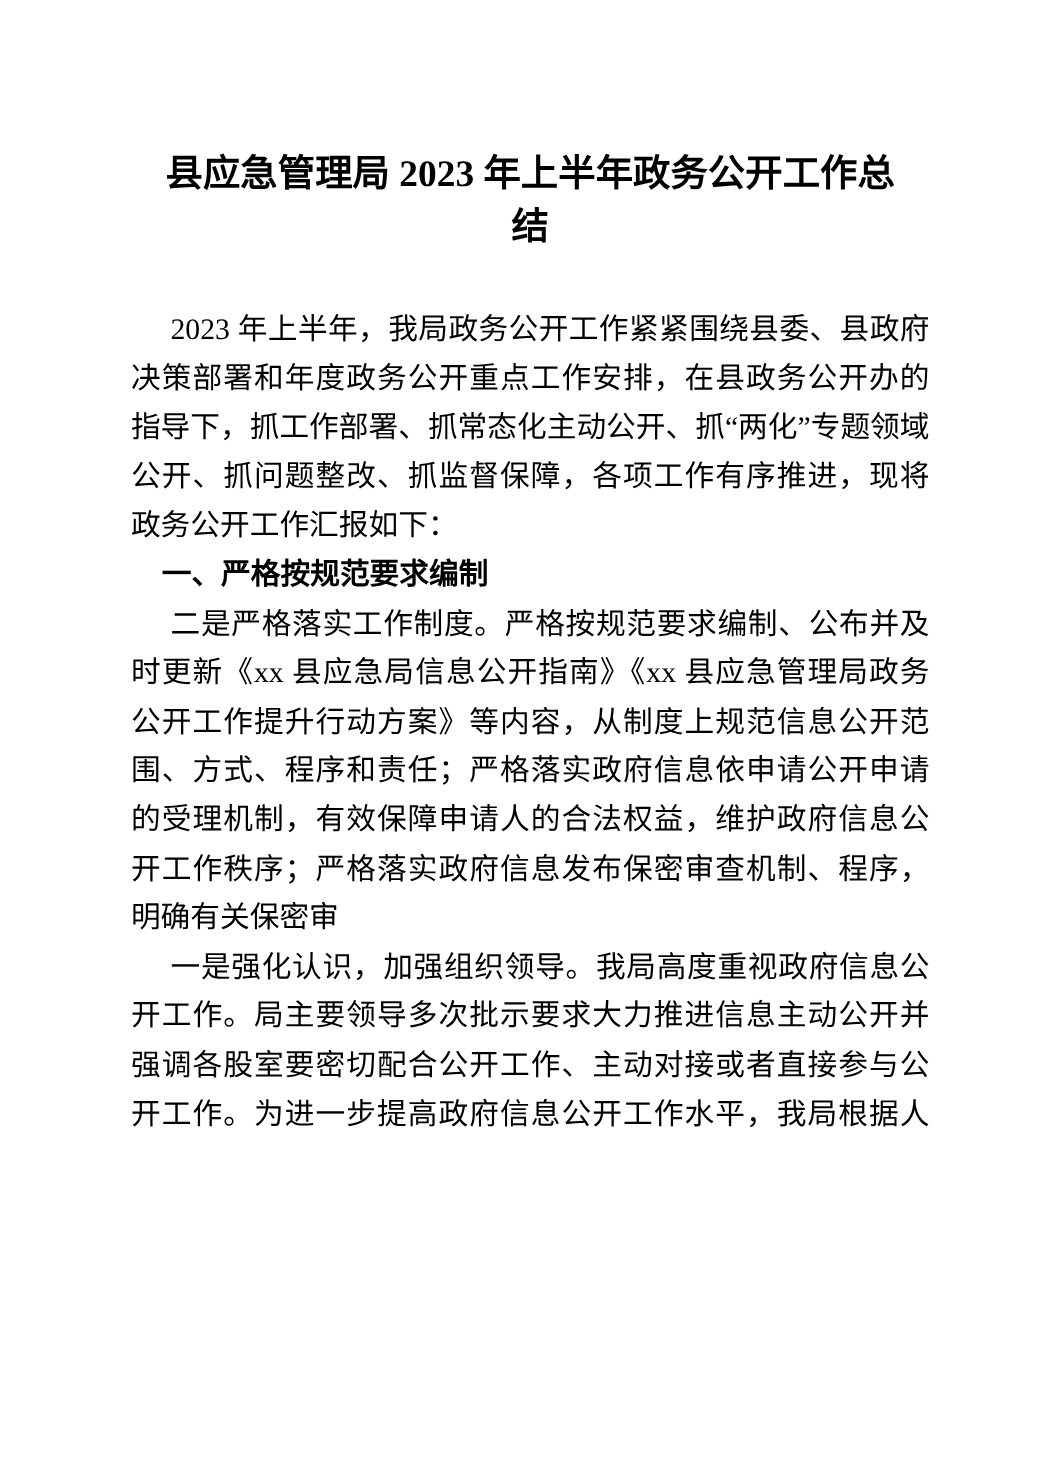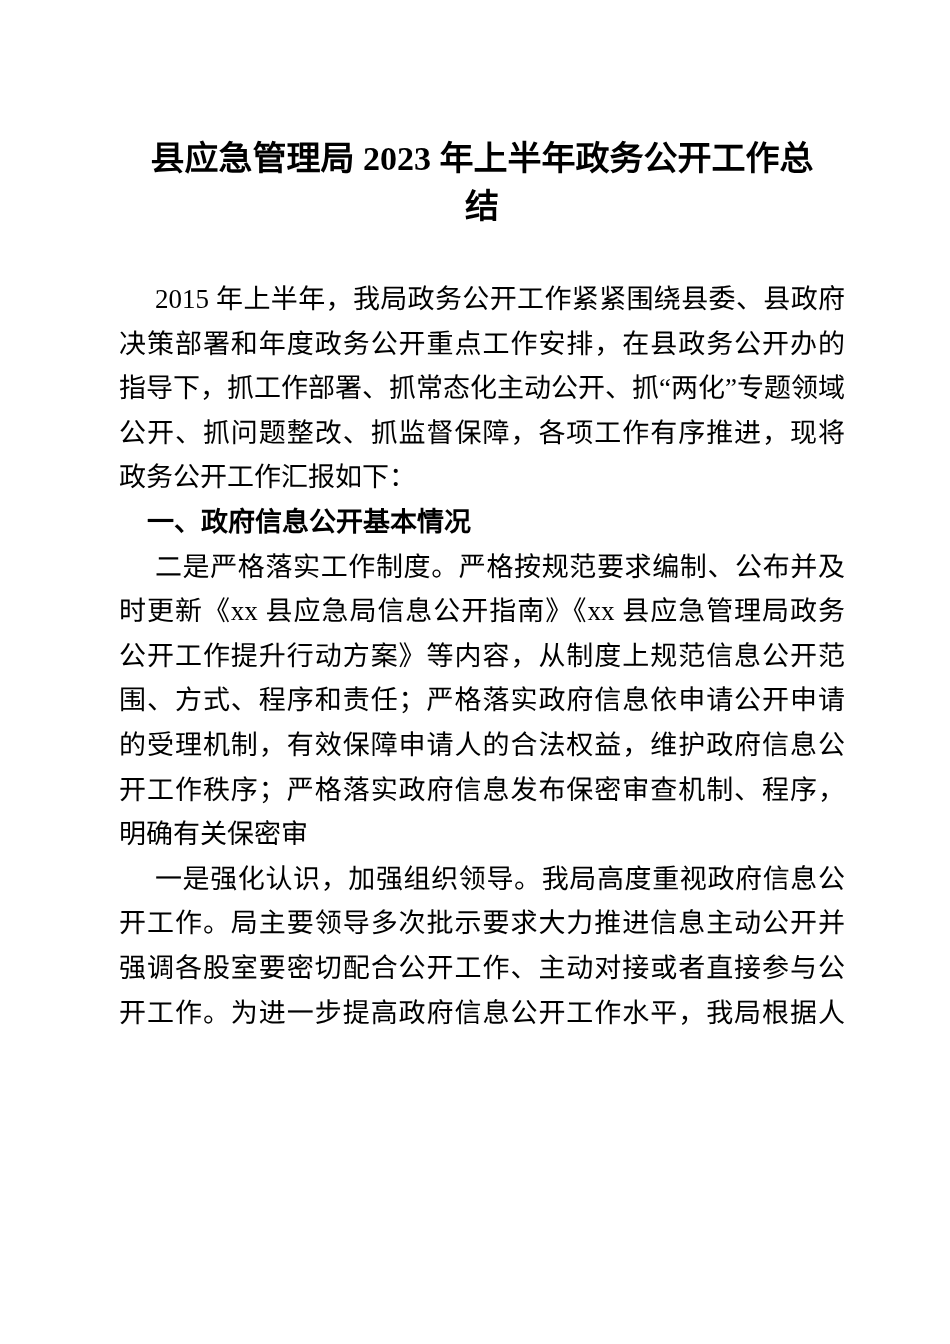--- a/index.html
+++ b/index.html
@@ -50,18 +50,18 @@
     text-indent: 28px;
     font-family: "Liberation Sans", "DejaVu Sans", sans-serif;
   }
 </style>
 </head>
 <body>
 
 <main class="page">
   <h1 class="doc-title">县应急管理局 2023 年上半年政务公开工作总结</h1>
   <section class="doc-body">
-      <p class="para">2015 年上半年，我局政务公开工作紧紧围绕县委、县政府决策部署和年度政务公开重点工作安排，在县政务公开办的指导下，抓工作部署、抓常态化主动公开、抓“两化”专题领域公开、抓问题整改、抓监督保障，各项工作有序推进，现将政务公开工作汇报如下：</p>
-      <p class="heading">一、政府信息公开基本情况</p>
+      <p class="para">2023 年上半年，我局政务公开工作紧紧围绕县委、县政府决策部署和年度政务公开重点工作安排，在县政务公开办的指导下，抓工作部署、抓常态化主动公开、抓“两化”专题领域公开、抓问题整改、抓监督保障，各项工作有序推进，现将政务公开工作汇报如下：</p>
+      <p class="heading">一、严格按规范要求编制</p>
       <p class="para">二是严格落实工作制度。严格按规范要求编制、公布并及时更新《xx 县应急局信息公开指南》《xx 县应急管理局政务公开工作提升行动方案》等内容，从制度上规范信息公开范围、方式、程序和责任；严格落实政府信息依申请公开申请的受理机制，有效保障申请人的合法权益，维护政府信息公开工作秩序；严格落实政府信息发布保密审查机制、程序，明确有关保密审</p>
       <p class="para">一是强化认识，加强组织领导。我局高度重视政府信息公开工作。局主要领导多次批示要求大力推进信息主动公开并强调各股室要密切配合公开工作、主动对接或者直接参与公开工作。为进一步提高政府信息公开工作水平，我局根据人员变动实际调整了局政务信息公开工作领导小组，加强了对全系统政务信息公开工作的领导，切实保障了我局信息公开工作的顺利开展。努力做到政务公开工作有领导，有安排，有措施，有效果。</p>
     </section>
 </main>
 
 </body></html>

